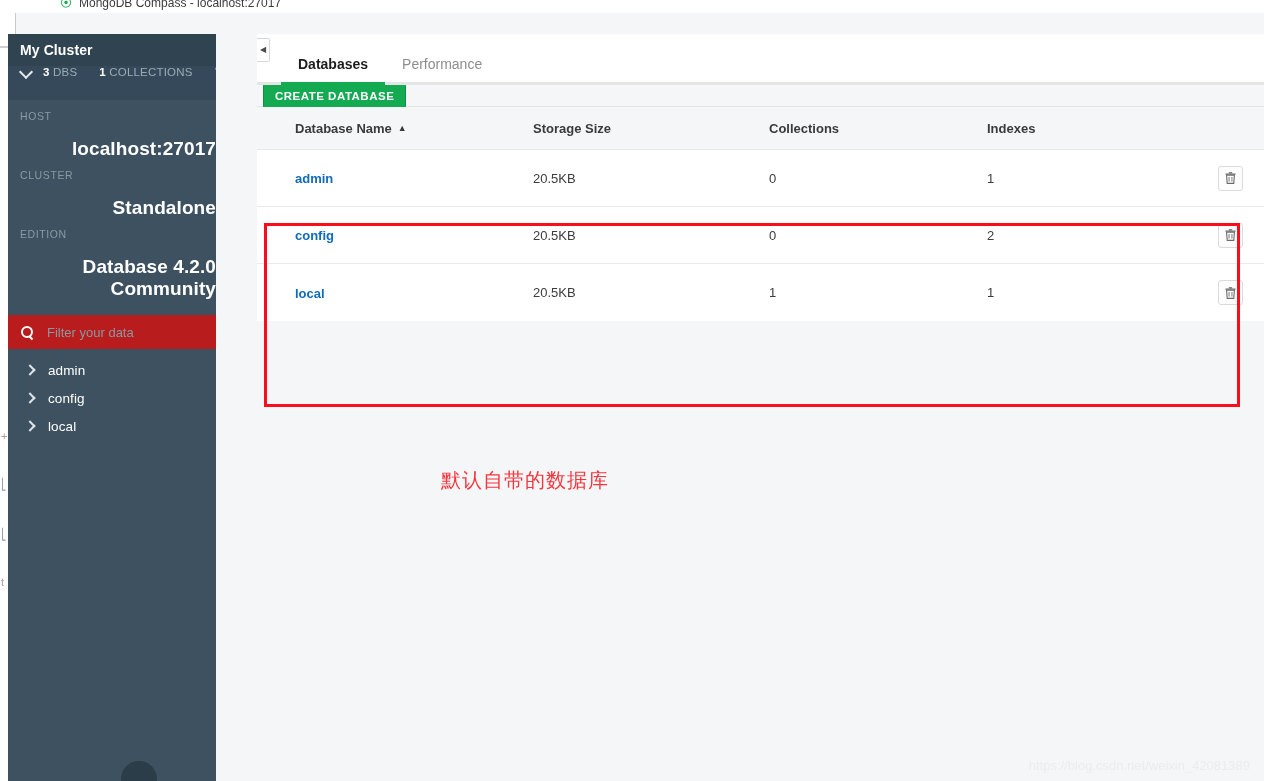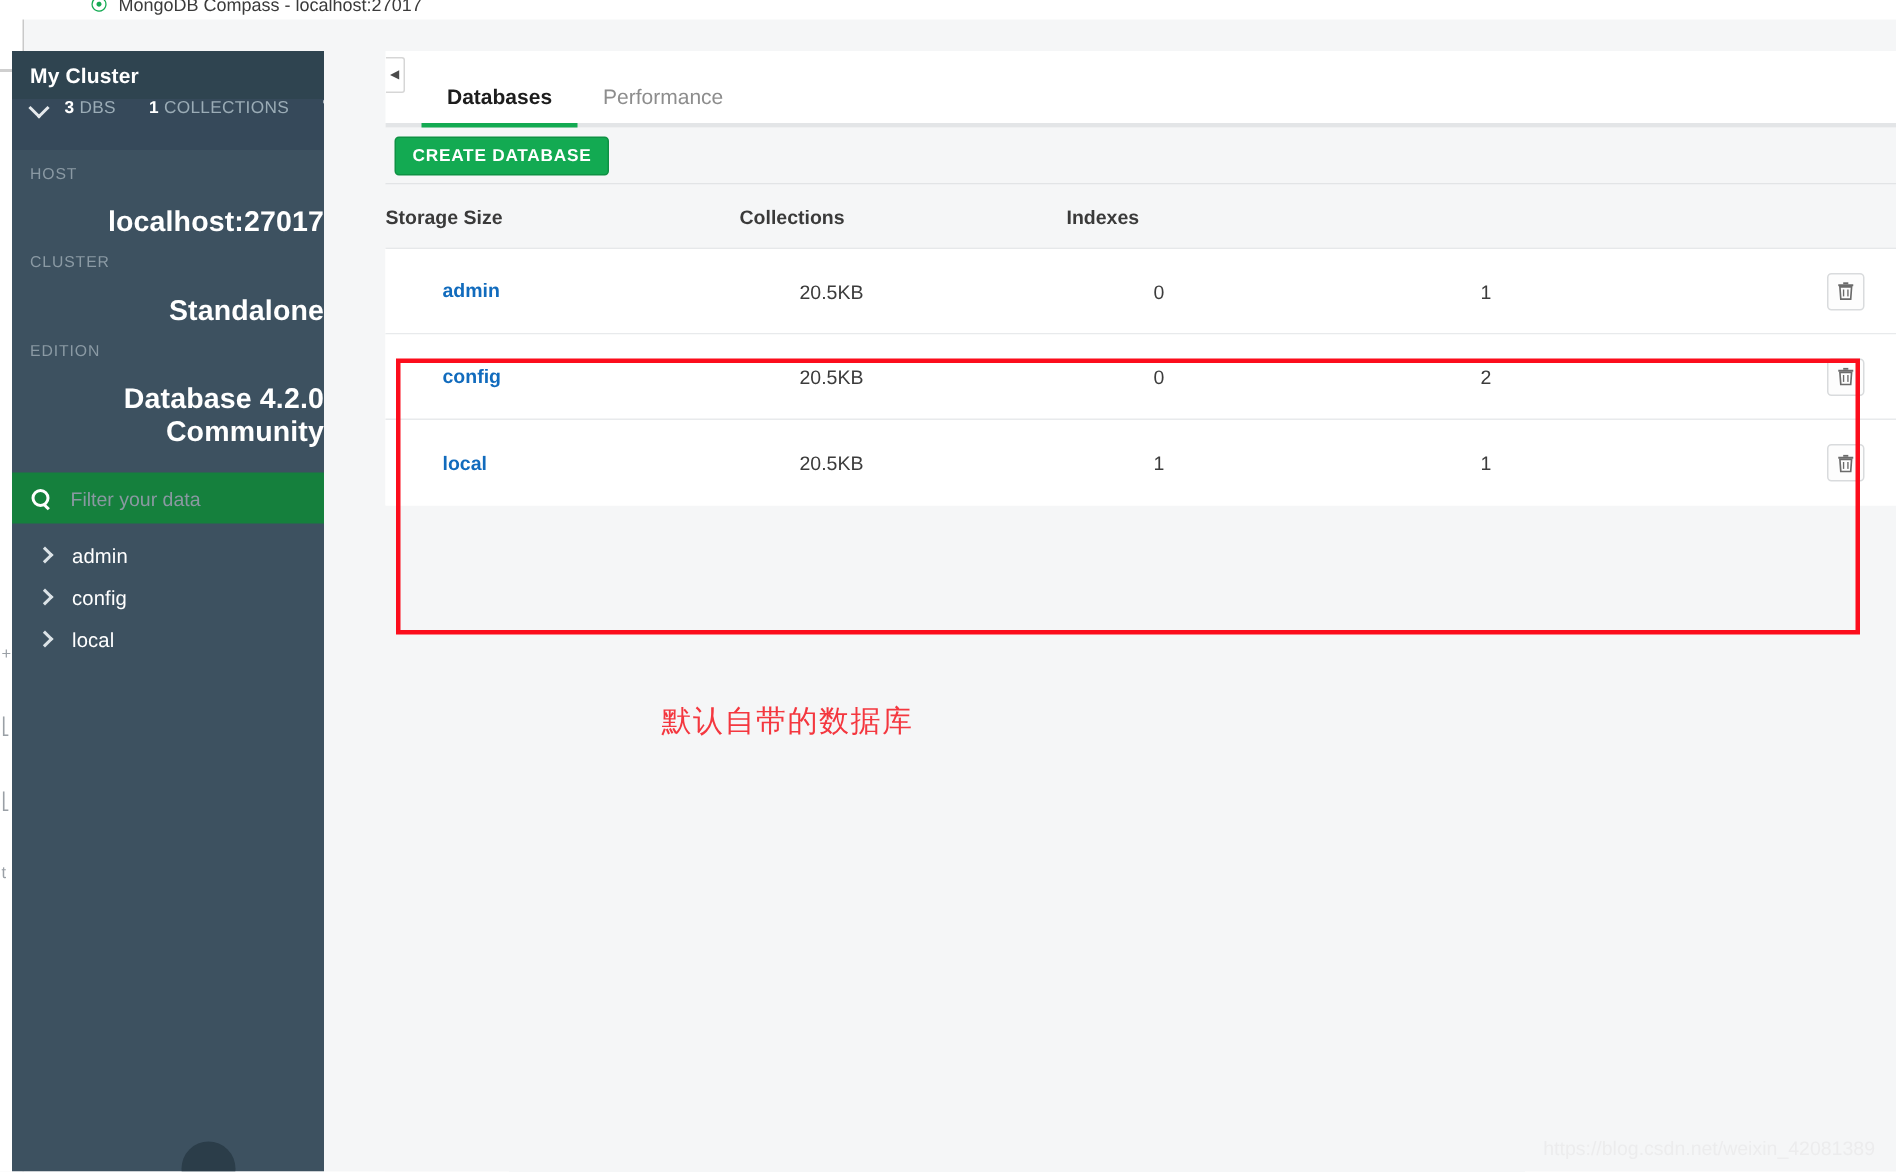--- a/index.html
+++ b/index.html
@@ -179,21 +179,21 @@
   .info-value {
     font-size: 19px;
     color: #ffffff;
     font-weight: bold;
     margin-top: 16px;
     letter-spacing: .1px;
     text-align: right;
   }
   .sb-filter {
     height: 34px;
-    background: #15803d;
+    background: #b91c1c;
     display: flex;
     align-items: center;
     padding-left: 13px;
     margin-top: 7px;
   }
   .search-glyph {
     width: 13px; height: 13px;
     position: relative;
     flex: 0 0 auto;
     margin-right: 13px;
@@ -318,21 +318,21 @@
   .tab.active::after {
     content: "";
     position: absolute;
     left: 0; right: 0;
     bottom: -3px;
     height: 3px;
     background: #13aa52;
   }
 
   .toolbar {
-    height: 38px;
+    height: 22px;
     background: #f5f6f7;
     display: flex;
     align-items: center;
     padding-left: 6px;
     border-bottom: 1px solid #e2e4e6;
   }
   .create-db-btn {
     background: #13aa52;
     border: 1px solid #0f9144;
     border-radius: 3px;
@@ -534,20 +534,23 @@
       <div class="tab">Performance</div>
     </div>
 
     <div class="toolbar">
       <button class="create-db-btn">CREATE DATABASE</button>
     </div>
 
     <div class="table-wrap">
 
       <div class="thead">
+        <div class="th col-name">
+          <span>Database Name</span><span class="sort-caret">▲</span>
+        </div>
         <div class="th col-size">Storage Size</div>
         <div class="th col-colls">Collections</div>
         <div class="th col-idx">Indexes</div>
         <div class="th col-act"></div>
       </div>
 
       <div class="rows">
 
         <div class="row">
           <div class="col-name">

